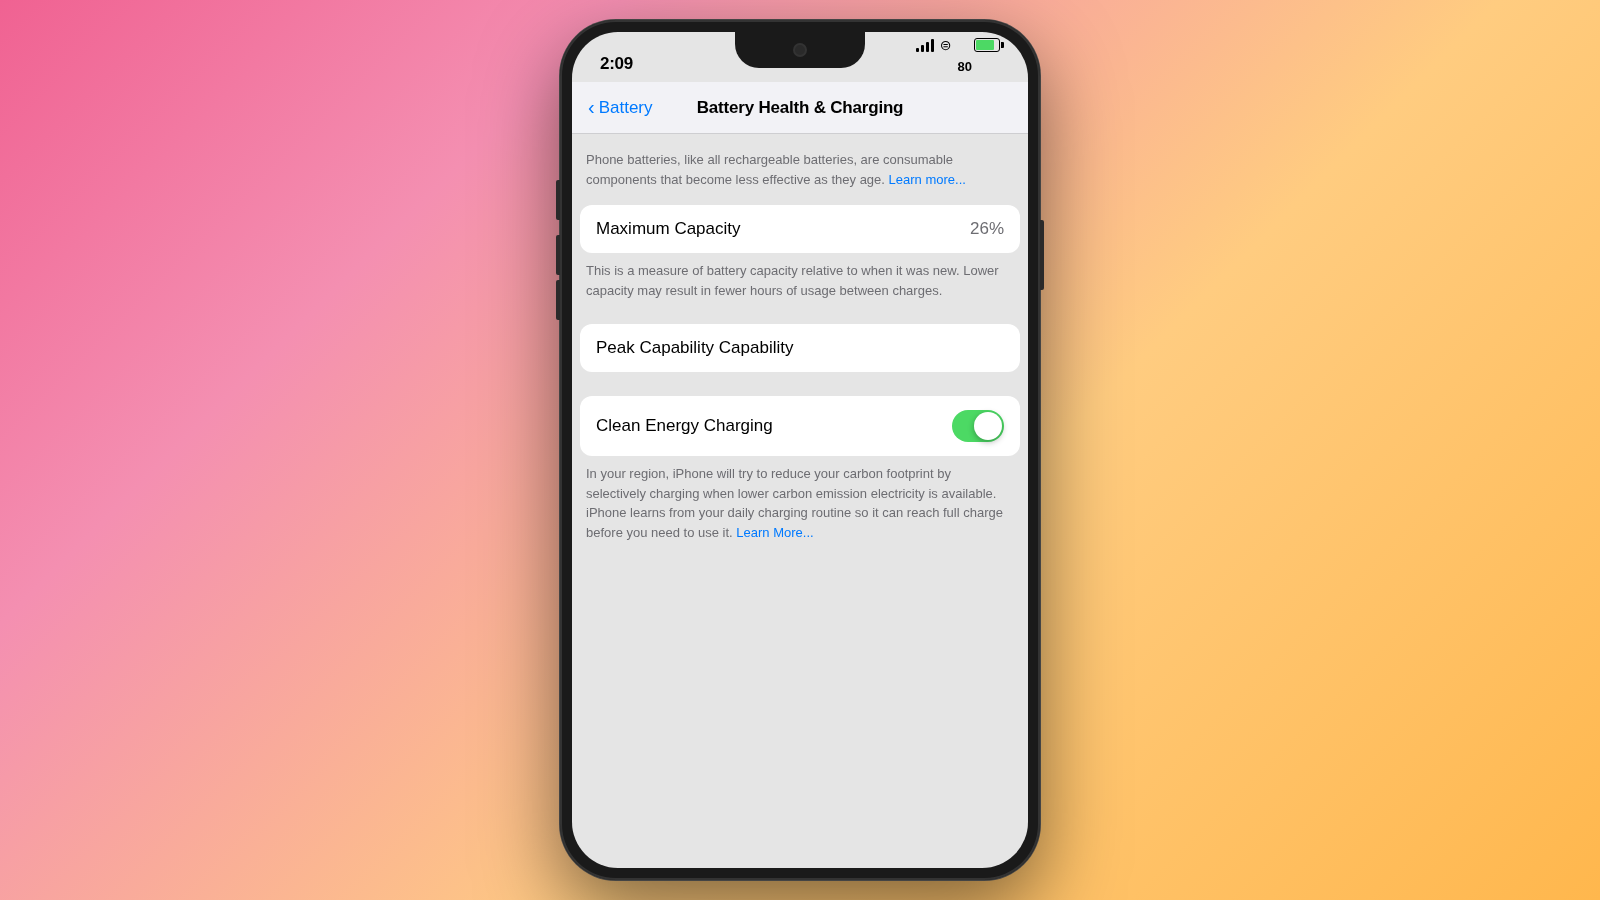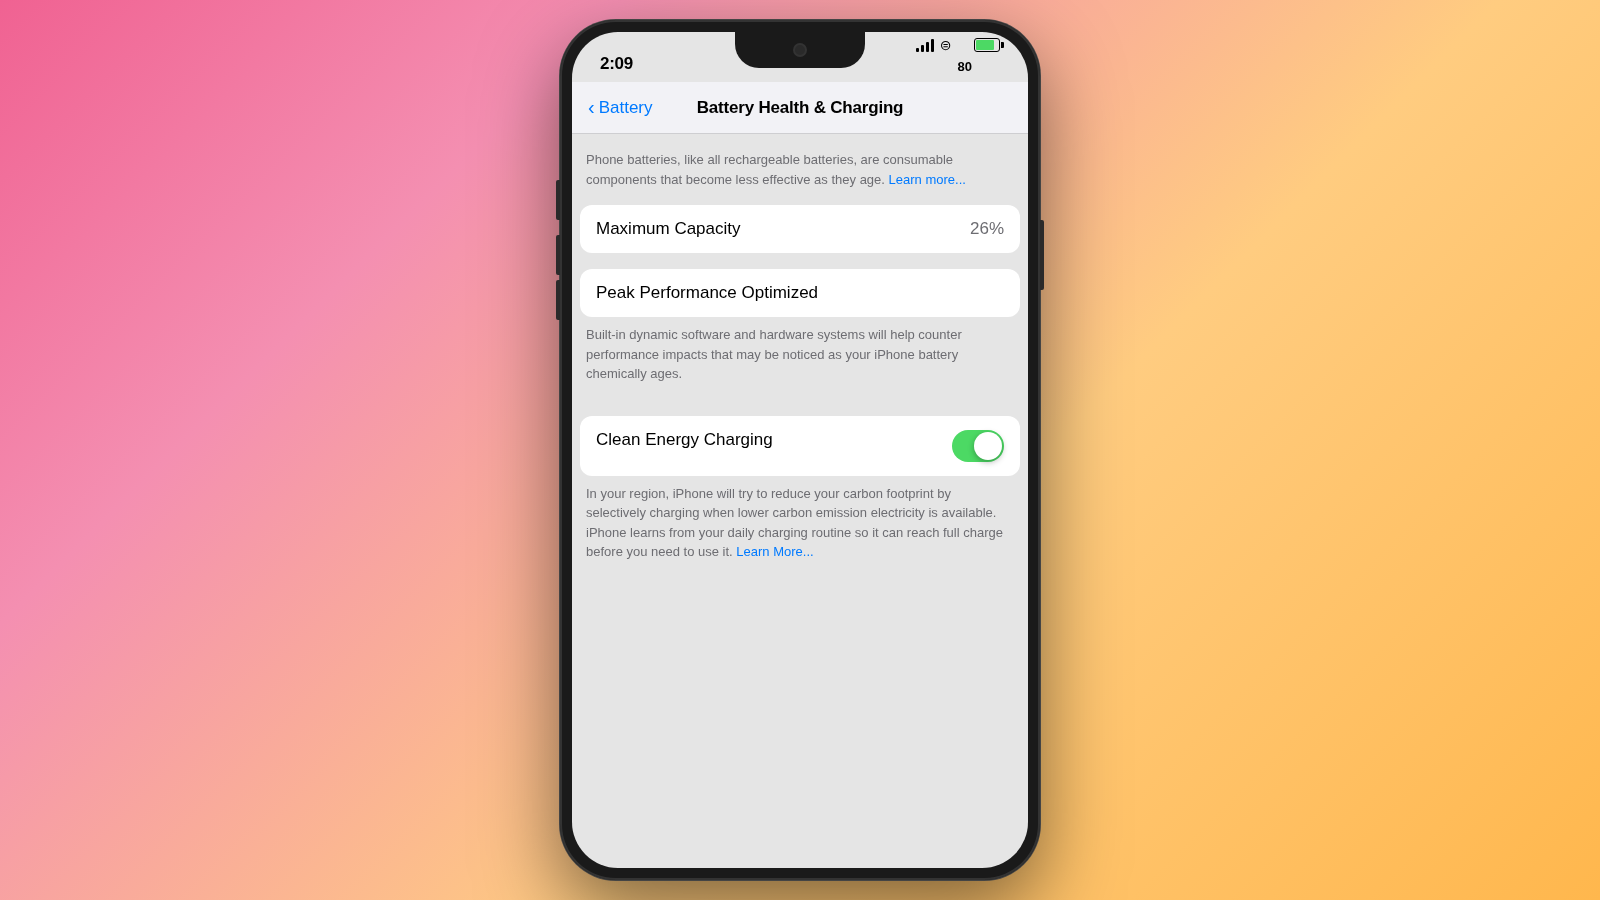--- a/index.html
+++ b/index.html
@@ -246,20 +246,21 @@
     
     .card {
       background: #fff;
       border-radius: 12px;
       margin-bottom: 8px;
       overflow: hidden;
     }
 
     .card-row {
       display: flex;
+      align-items: center;
       justify-content: space-between;
       padding: 14px 16px;
     }
 
     .card-label {
       font-size: 17px;
       color: #000;
       font-weight: 400;
     }
 
@@ -349,29 +350,29 @@
         <span>Phone batteries, like all rechargeable batteries, are consumable components that become less effective as they age.</span>
         <a href="#">Learn more...</a>
       </p>
 
       <div class="card">
         <div class="card-row">
           <span class="card-label">Maximum Capacity</span>
           <span class="card-value">26%</span>
         </div>
       </div>
+      <p class="card-description">This is a measure of battery capacity relative to when it was new. Lower capacity may result in fewer hours of usage between charges.</p>
 
       <div class="section-gap"></div>
 
       <div class="card">
         <div class="card-row">
-          <span class="card-label">Peak Performance Optimized</span>
-        </div>
-      </div>
-      <p class="card-description">Built-in dynamic software and hardware systems will help counter performance impacts that may be noticed as your iPhone battery chemically ages.</p>
+          <span class="card-label">Peak Capability Capability</span>
+        </div>
+      </div>
 
       <div class="section-gap"></div>
 
 
       <div class="section-gap"></div>
 
       <div class="card">
         <div class="card-row">
           <span class="card-label">Clean Energy Charging</span>
           <div class="toggle"></div>

